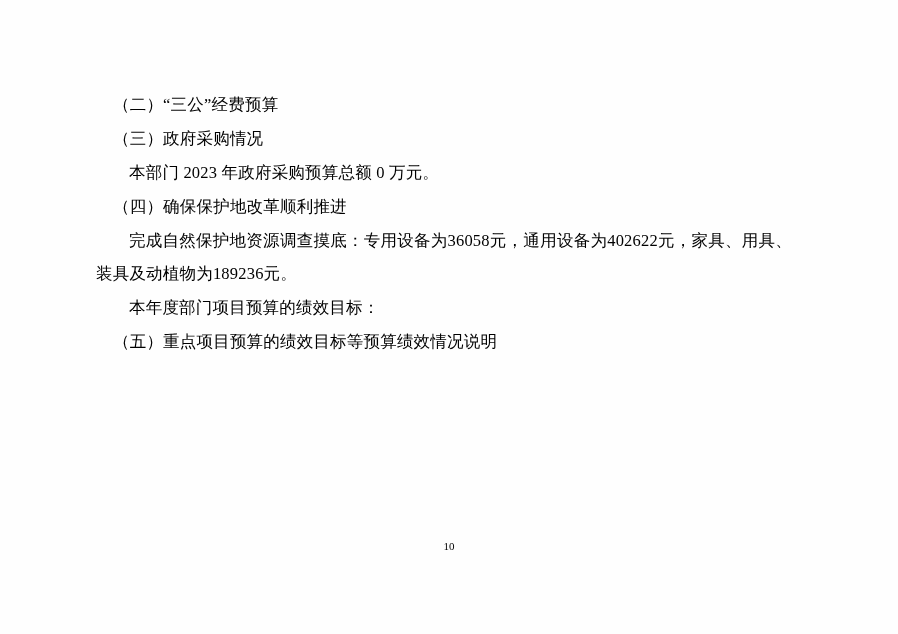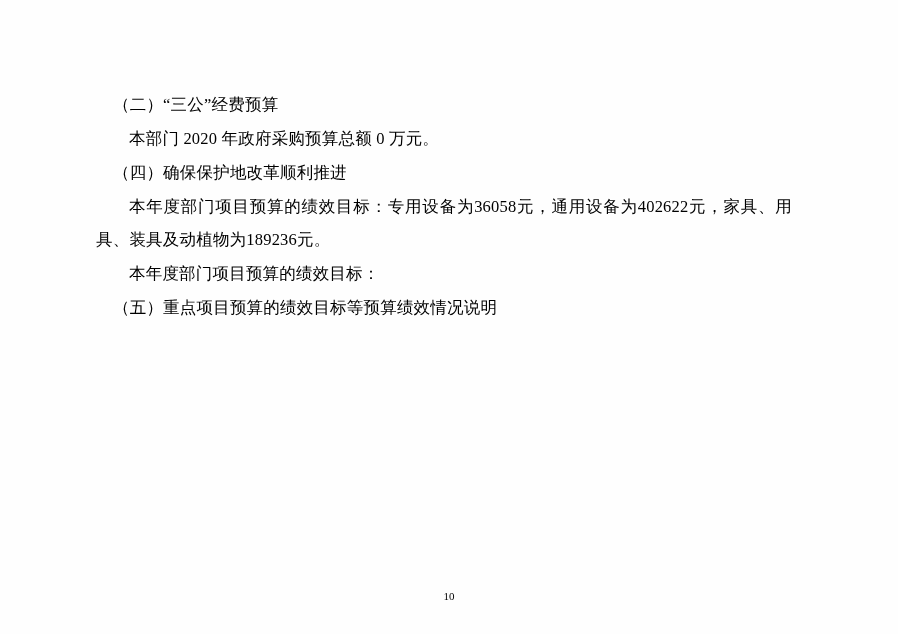--- a/index.html
+++ b/index.html
@@ -38,42 +38,43 @@
   .indent {
     text-indent: 33px;
   }
   .heading {
     text-indent: 17px;
   }
   .page-number {
     position: absolute;
     left: 0;
     right: 0;
-    top: 590px;
+    top: 540px;
     text-align: center;
     font-size: 11px;
     font-family: "Liberation Serif", serif;
     color: #000;
   }
 </style>
 </head>
 <body>
 
 <div class="page">
   <div class="content">
 
     <p class="para heading">（二）“三公”经费预算</p>
 
 
+    <p class="para heading">（三）政府采购情况</p>
 
-    <p class="para indent">本部门 2020 年政府采购预算总额 0 万元。</p>
+    <p class="para indent">本部门 2023 年政府采购预算总额 0 万元。</p>
 
     <p class="para heading">（四）确保保护地改革顺利推进</p>
 
-    <p class="para indent">本年度部门项目预算的绩效目标：专用设备为36058元，通用设备为402622元，家具、用具、装具及动植物为189236元。</p>
+    <p class="para indent">完成自然保护地资源调查摸底：专用设备为36058元，通用设备为402622元，家具、用具、装具及动植物为189236元。</p>
 
     <p class="para indent">本年度部门项目预算的绩效目标：</p>
 
     <p class="para heading">（五）重点项目预算的绩效目标等预算绩效情况说明</p>
 
 
   </div>
 
   <div class="page-number">10</div>
 </div>

